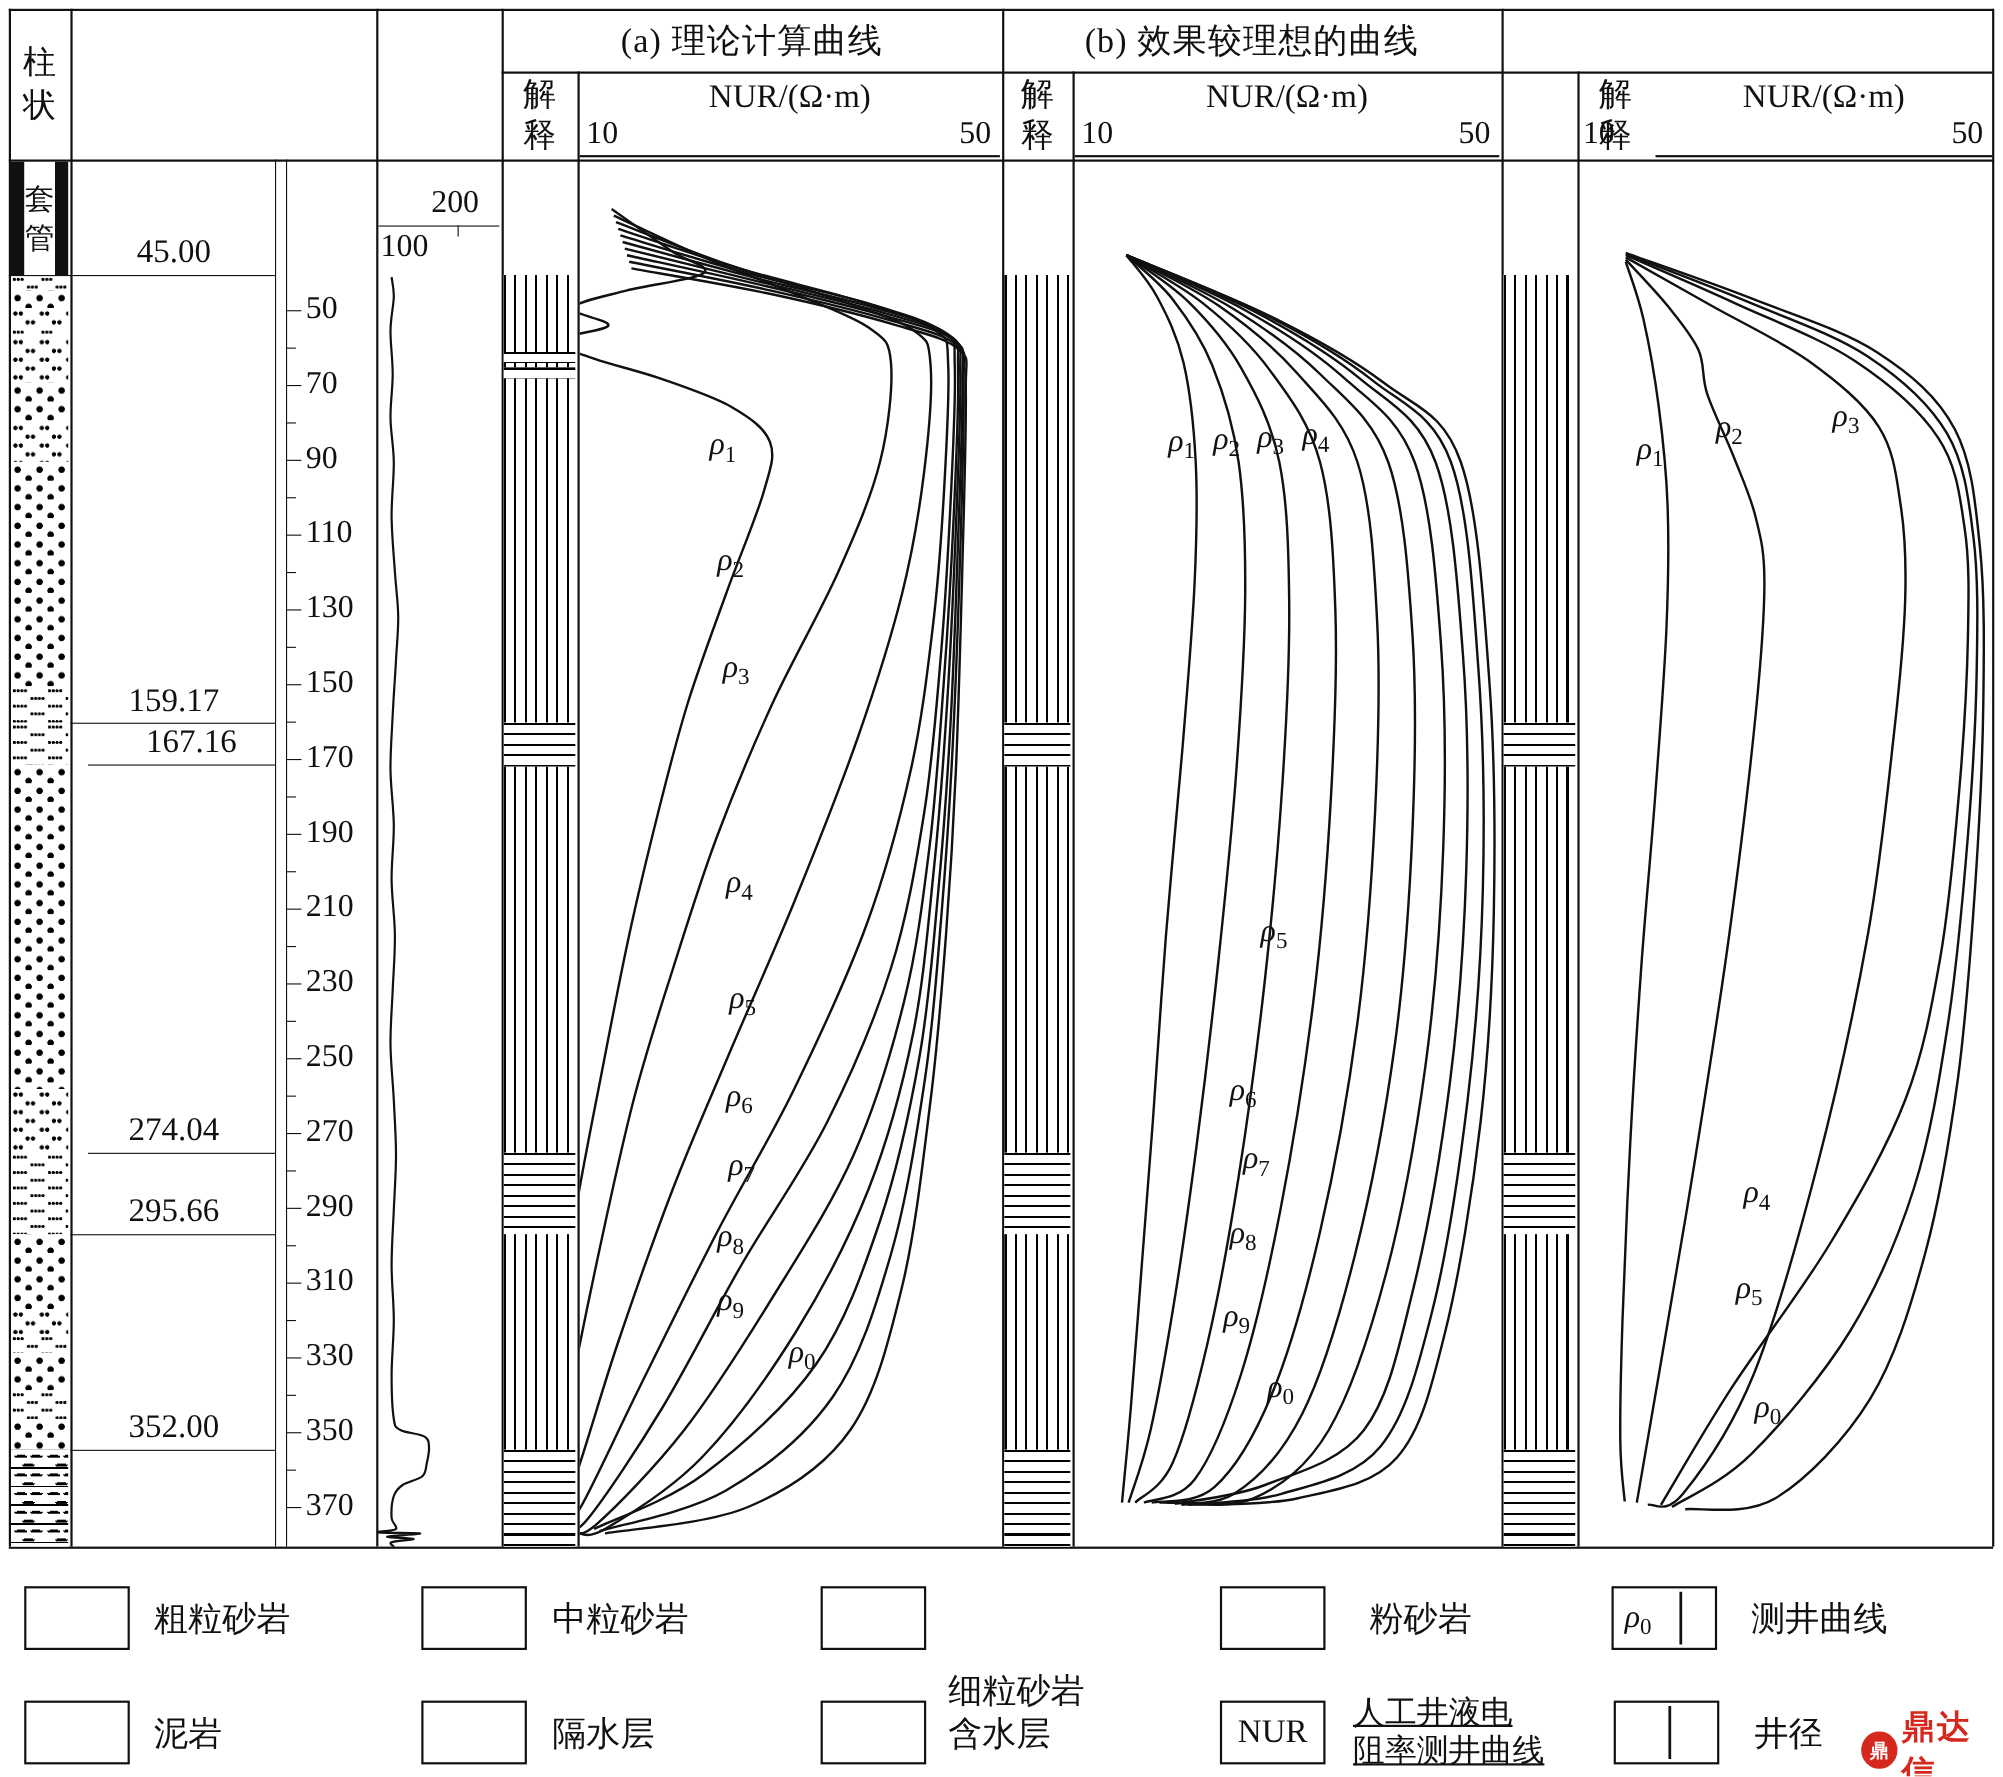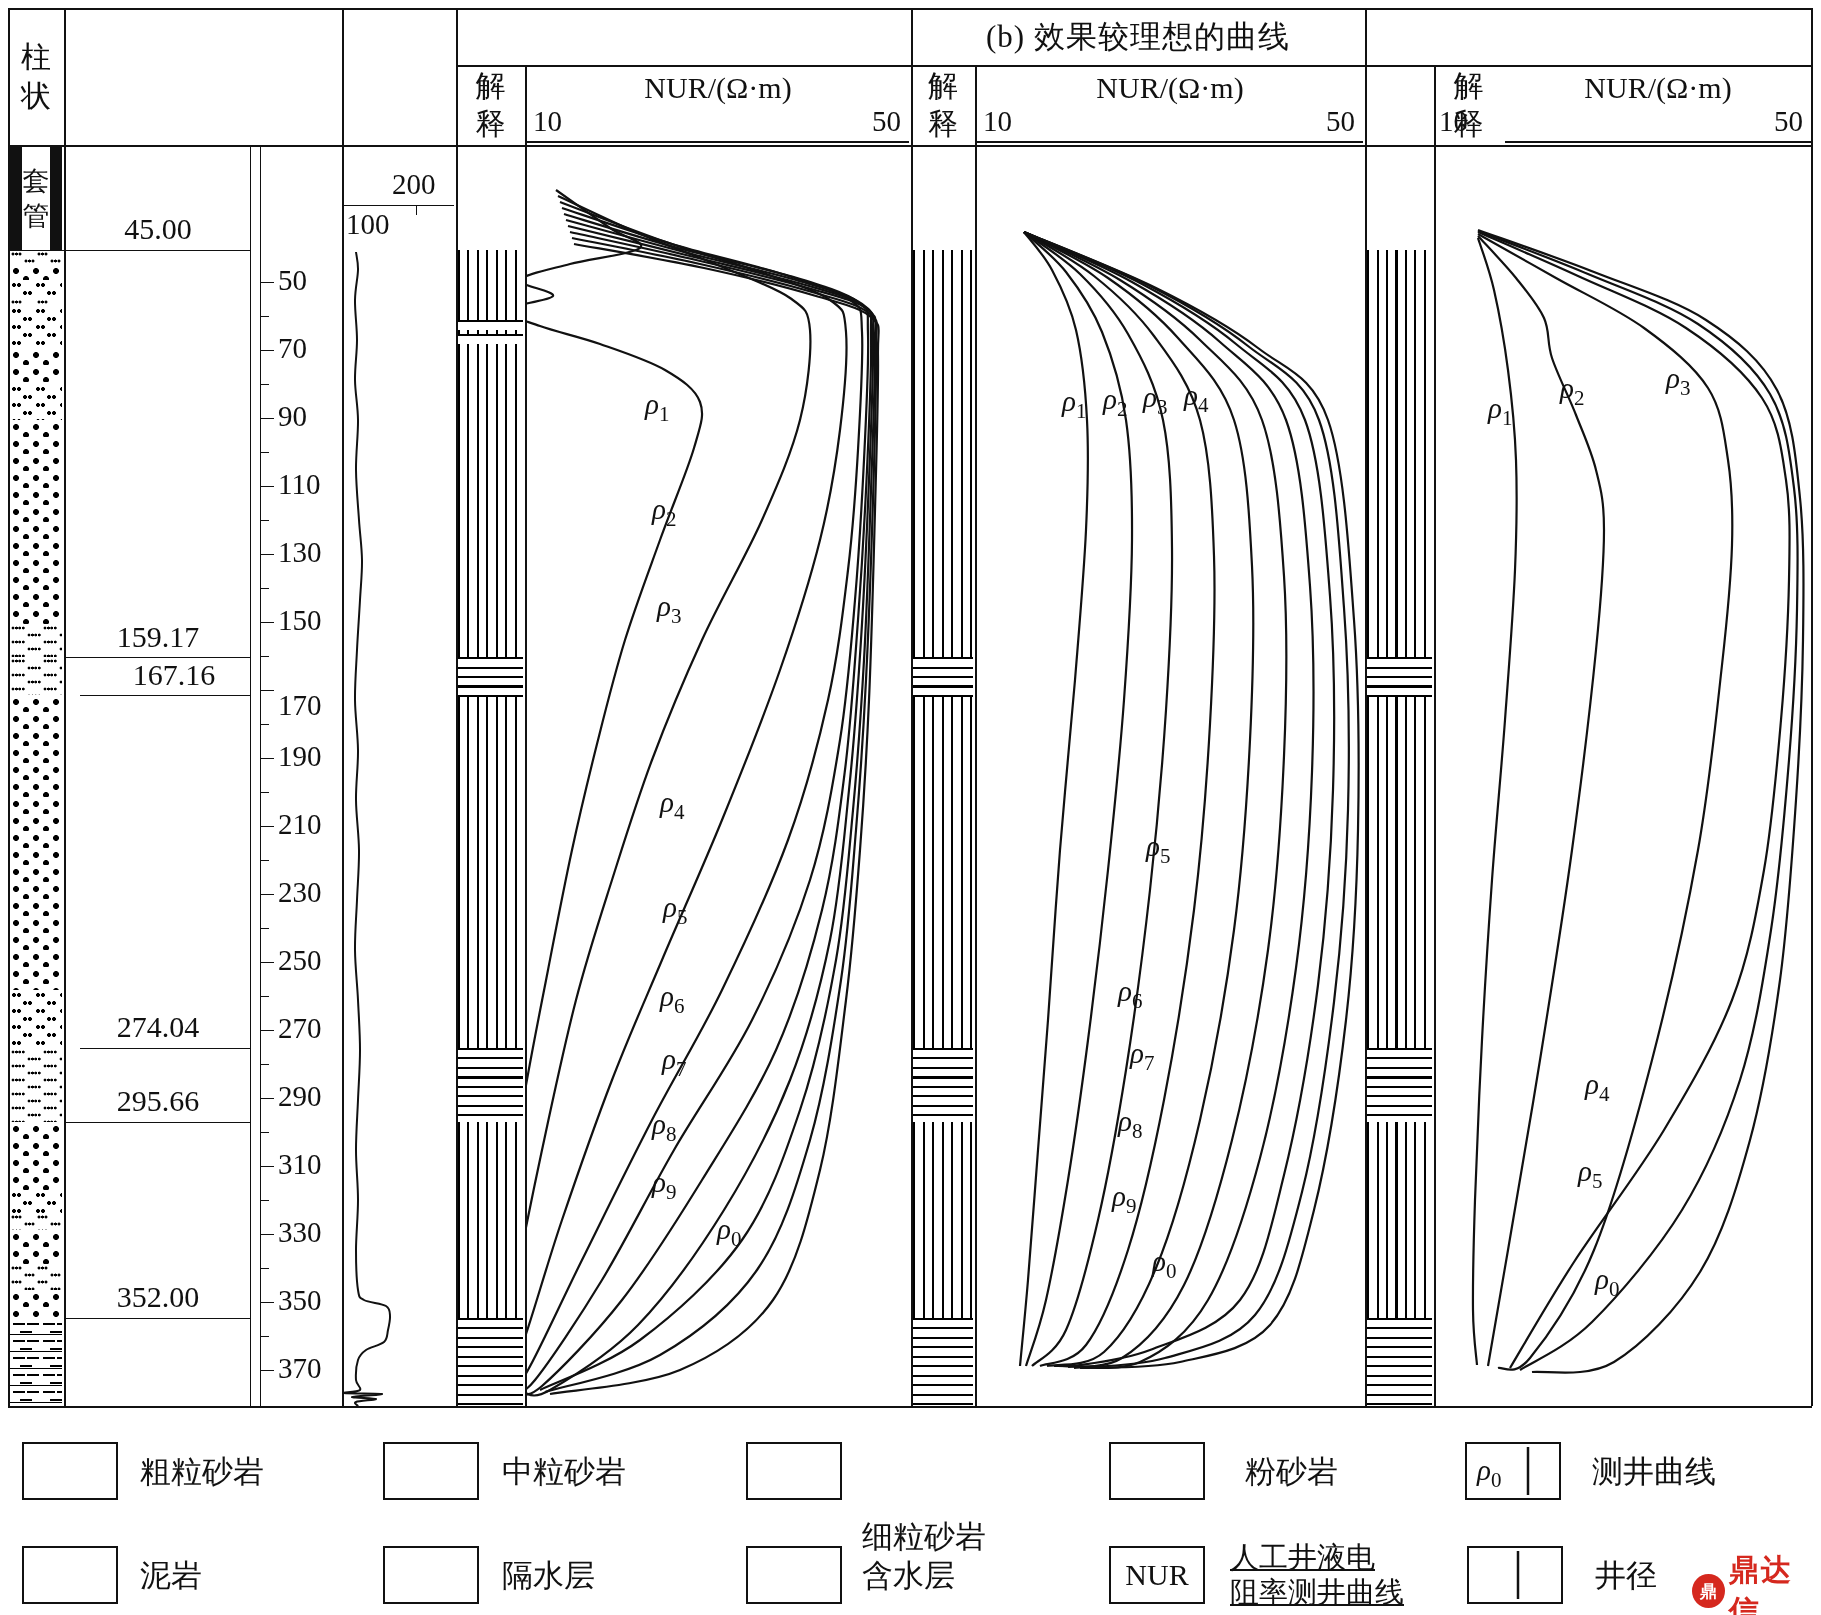--- a/index.html
+++ b/index.html
@@ -86,20 +86,23 @@
   <div class="vline" style="left:1365px;top:8px;height:1398px;"></div>
   <div class="vline" style="left:1434px;top:65px;height:1341px;"></div>
 
   <div class="hline" style="left:456px;top:65px;width:1355px;"></div>
   <div class="hline" style="left:8px;top:145px;width:1804px;"></div>
 
   <div class="cell hdr stacked" style="left:8px;top:8px;width:56px;height:137px;">
     <div style="width:34px;">柱状</div>
   </div>
 
+  <div class="cell panel-title" style="left:456px;top:8px;width:455px;height:57px;">
+    <span>(a) 理论计算曲线</span>
+  </div>
   <div class="cell panel-title" style="left:911px;top:8px;width:454px;height:57px;">
     <span>(b) 效果较理想的曲线</span>
   </div>
 
   <div class="cell hdr stacked" style="left:456px;top:65px;width:69px;height:80px;">
     <div style="width:32px;">解释</div>
   </div>
   <div class="abs" style="left:527px;top:65px;width:382px;height:76px;border-bottom:2px solid #111;">
     <div class="cell hdr" style="left:0;top:2px;width:382px;height:42px;">
         <span>NUR/(Ω·m)</span>
@@ -190,21 +193,21 @@
       <div class="hline thin" style="left: 260px; top: 486px; width: 14px; position: absolute;"></div>
       <div class="tick-num" style="left: 278px; top: 468px; position: absolute;">110</div>
       <div class="hline thin" style="left: 260px; top: 520px; width: 9px; position: absolute;"></div>
       <div class="hline thin" style="left: 260px; top: 554px; width: 14px; position: absolute;"></div>
       <div class="tick-num" style="left: 278px; top: 536px; position: absolute;">130</div>
       <div class="hline thin" style="left: 260px; top: 588px; width: 9px; position: absolute;"></div>
       <div class="hline thin" style="left: 260px; top: 622px; width: 14px; position: absolute;"></div>
       <div class="tick-num" style="left: 278px; top: 604px; position: absolute;">150</div>
       <div class="hline thin" style="left: 260px; top: 656px; width: 9px; position: absolute;"></div>
       <div class="hline thin" style="left: 260px; top: 690px; width: 14px; position: absolute;"></div>
-      <div class="tick-num" style="left: 278px; top: 672px; position: absolute; margin-top: 17px;">170</div>
+      <div class="tick-num" style="left: 278px; top: 672px; position: absolute;">170</div>
       <div class="hline thin" style="left: 260px; top: 724px; width: 9px; position: absolute;"></div>
       <div class="hline thin" style="left: 260px; top: 758px; width: 14px; position: absolute;"></div>
       <div class="tick-num" style="left: 278px; top: 740px; position: absolute;">190</div>
       <div class="hline thin" style="left: 260px; top: 792px; width: 9px; position: absolute;"></div>
       <div class="hline thin" style="left: 260px; top: 826px; width: 14px; position: absolute;"></div>
       <div class="tick-num" style="left: 278px; top: 808px; position: absolute;">210</div>
       <div class="hline thin" style="left: 260px; top: 860px; width: 9px; position: absolute;"></div>
       <div class="hline thin" style="left: 260px; top: 894px; width: 14px; position: absolute;"></div>
       <div class="tick-num" style="left: 278px; top: 876px; position: absolute;">230</div>
       <div class="hline thin" style="left: 260px; top: 928px; width: 9px; position: absolute;"></div>

